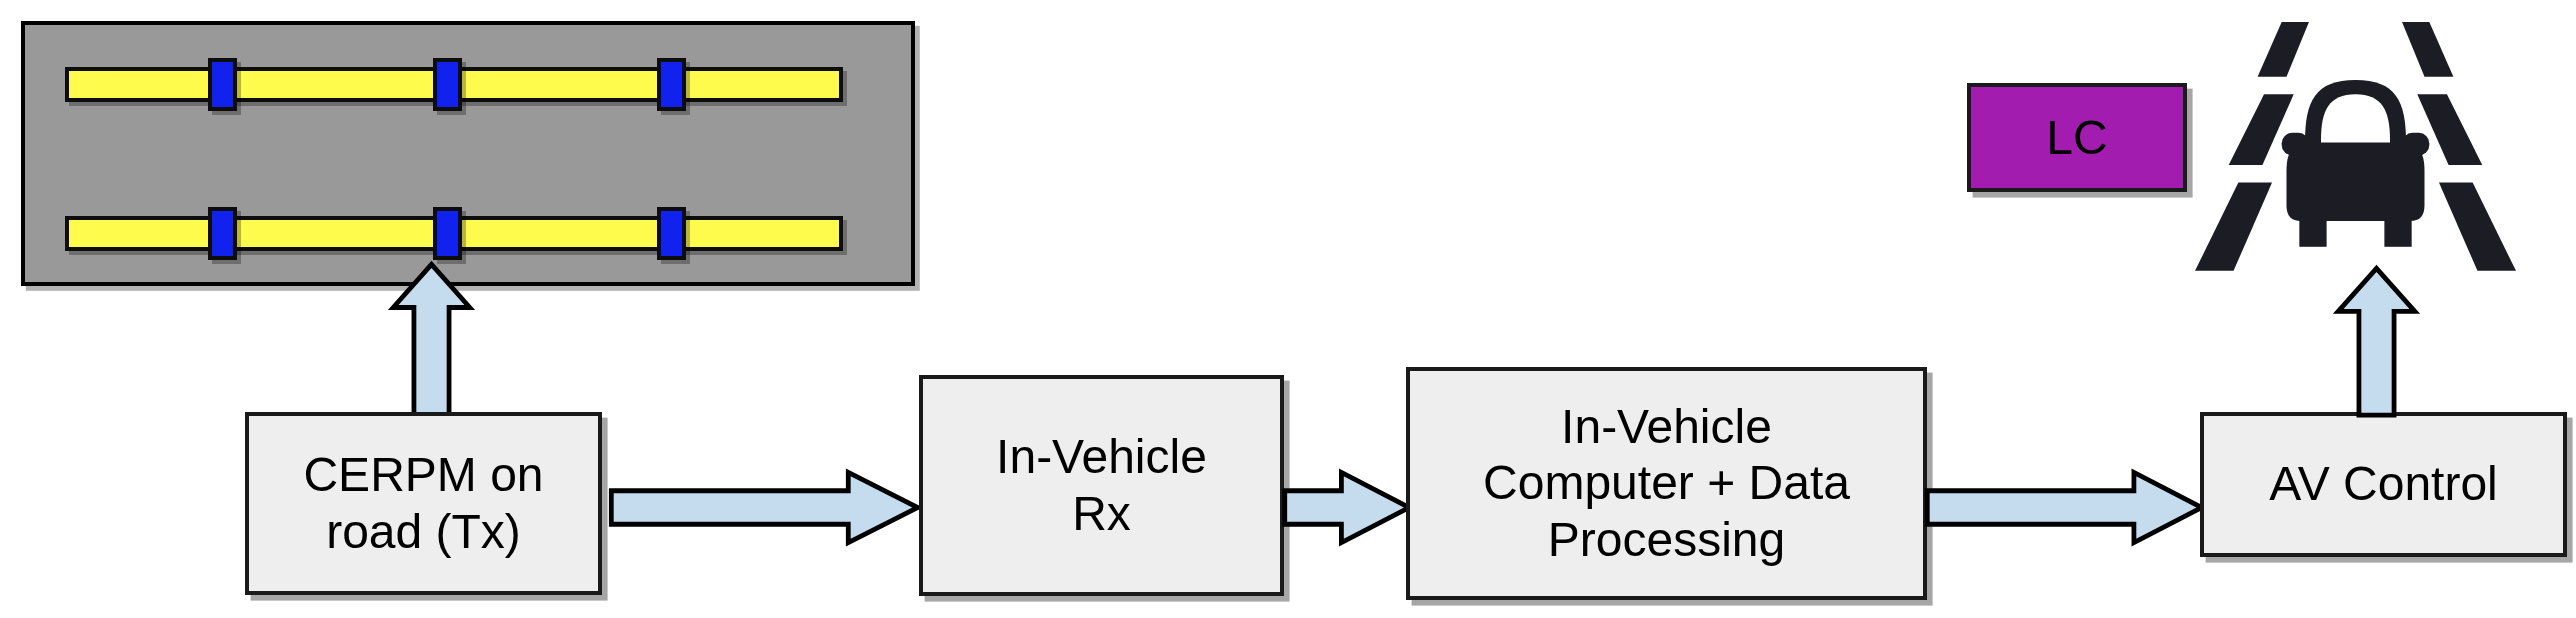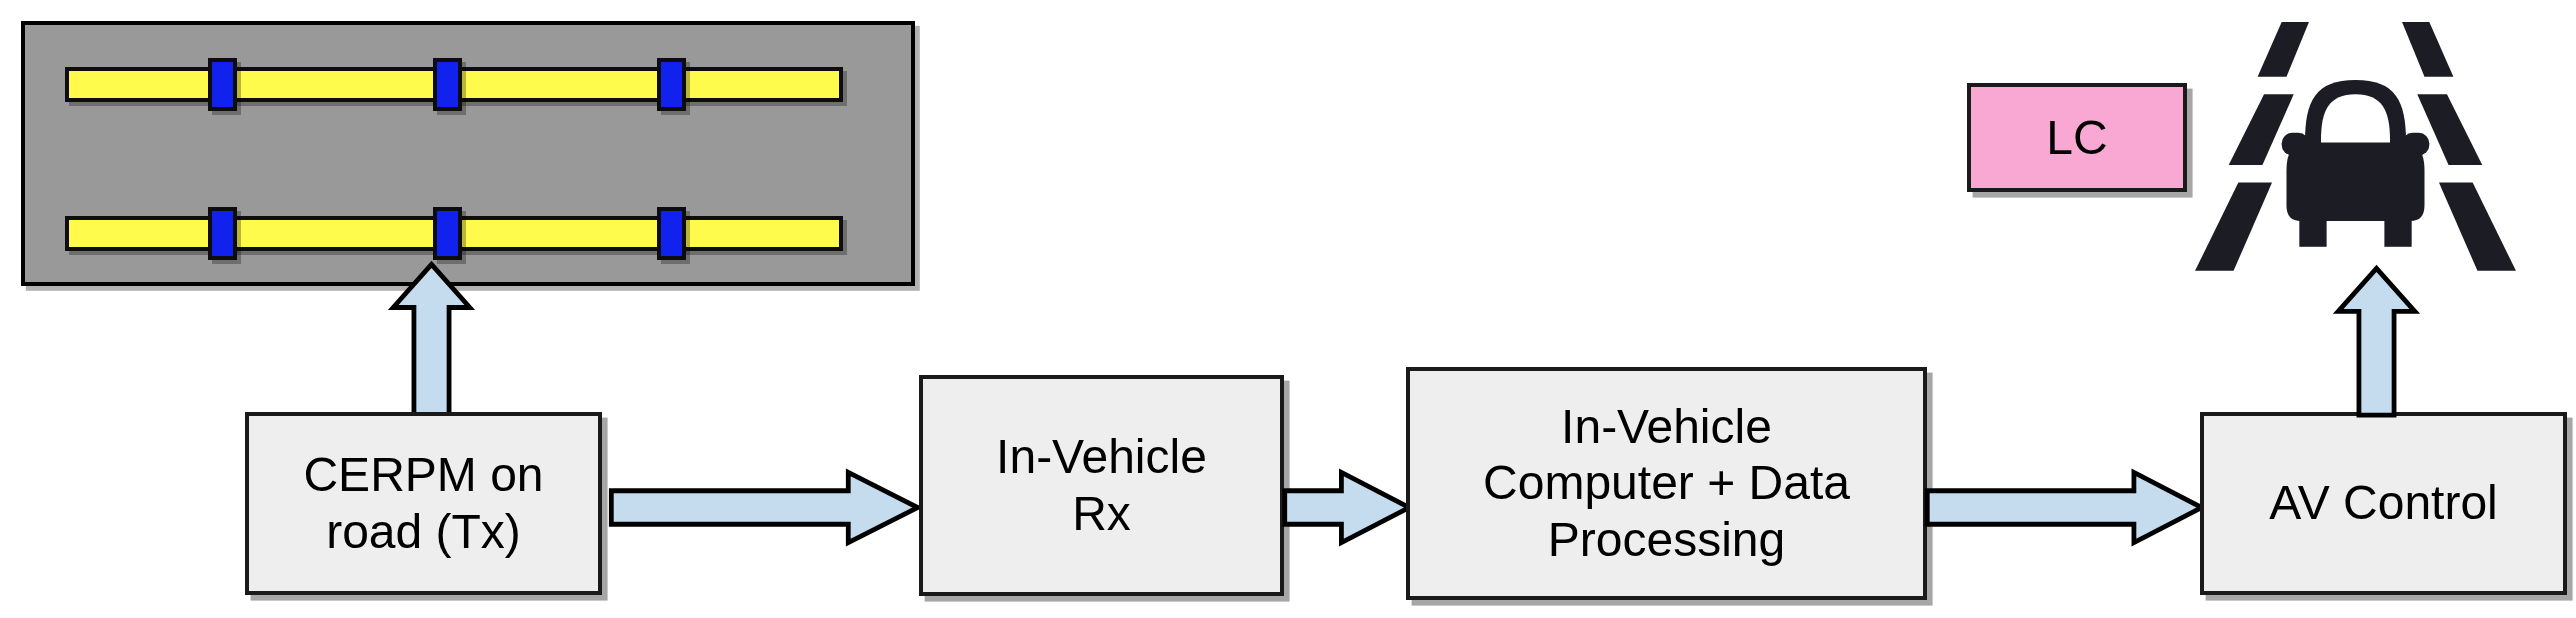--- a/index.html
+++ b/index.html
@@ -63,21 +63,21 @@
     color: #000000;
     font-size: 48px;
     line-height: 1.18;
     padding: 3.2px 8px;
     white-space: pre-line;
   }
 
   
   .tag-box {
     position: absolute;
-    background: #f9a8d4;
+    background: #a21caf;
     border: 4px solid #1a1a1a;
     box-sizing: border-box;
     box-shadow: 5.6px 5.6px 0 rgba(0,0,0,0.35);
     display: flex;
     align-items: center;
     justify-content: center;
     color: #000000;
     font-size: 48px;
   }
 
@@ -126,21 +126,21 @@
 
   <div class="proc-box" style="left:1406px; top:367px; width:521px; height:233px;">In-Vehicle
 Computer + Data
 Processing</div>
 
 
   <svg class="arrow-svg" style="left:1924px; top:470px;" width="281" height="75" viewBox="0 0 350 94">
     <polygon points="3,26 262,26 262,3 347,47 262,91 262,68 3,68" fill="#c5dcef" stroke="#000000" stroke-width="6" stroke-linejoin="miter"></polygon>
   </svg>
 
-  <div class="proc-box" style="left:2200px; top:412px; width:367px; height:183px;">AV Control</div>
+  <div class="proc-box" style="left:2200px; top:412px; width:367px; height:145px;">AV Control</div>
 
   <svg class="arrow-svg" style="left:2335px; top:265px;" width="83" height="152" viewBox="0 0 104 190">
     <polygon points="52,4 100,58 74,58 74,188 30,188 30,58 4,58" fill="#c5dcef" stroke="#000000" stroke-width="6" stroke-linejoin="miter"></polygon>
   </svg>
 
   <div class="tag-box" style="left:1967px; top:83px; width:220px; height:109px;">LC</div>
 
   <div id="car-scene" class="abs">
     <svg width="337" height="273" viewBox="0 0 420 340">
 

